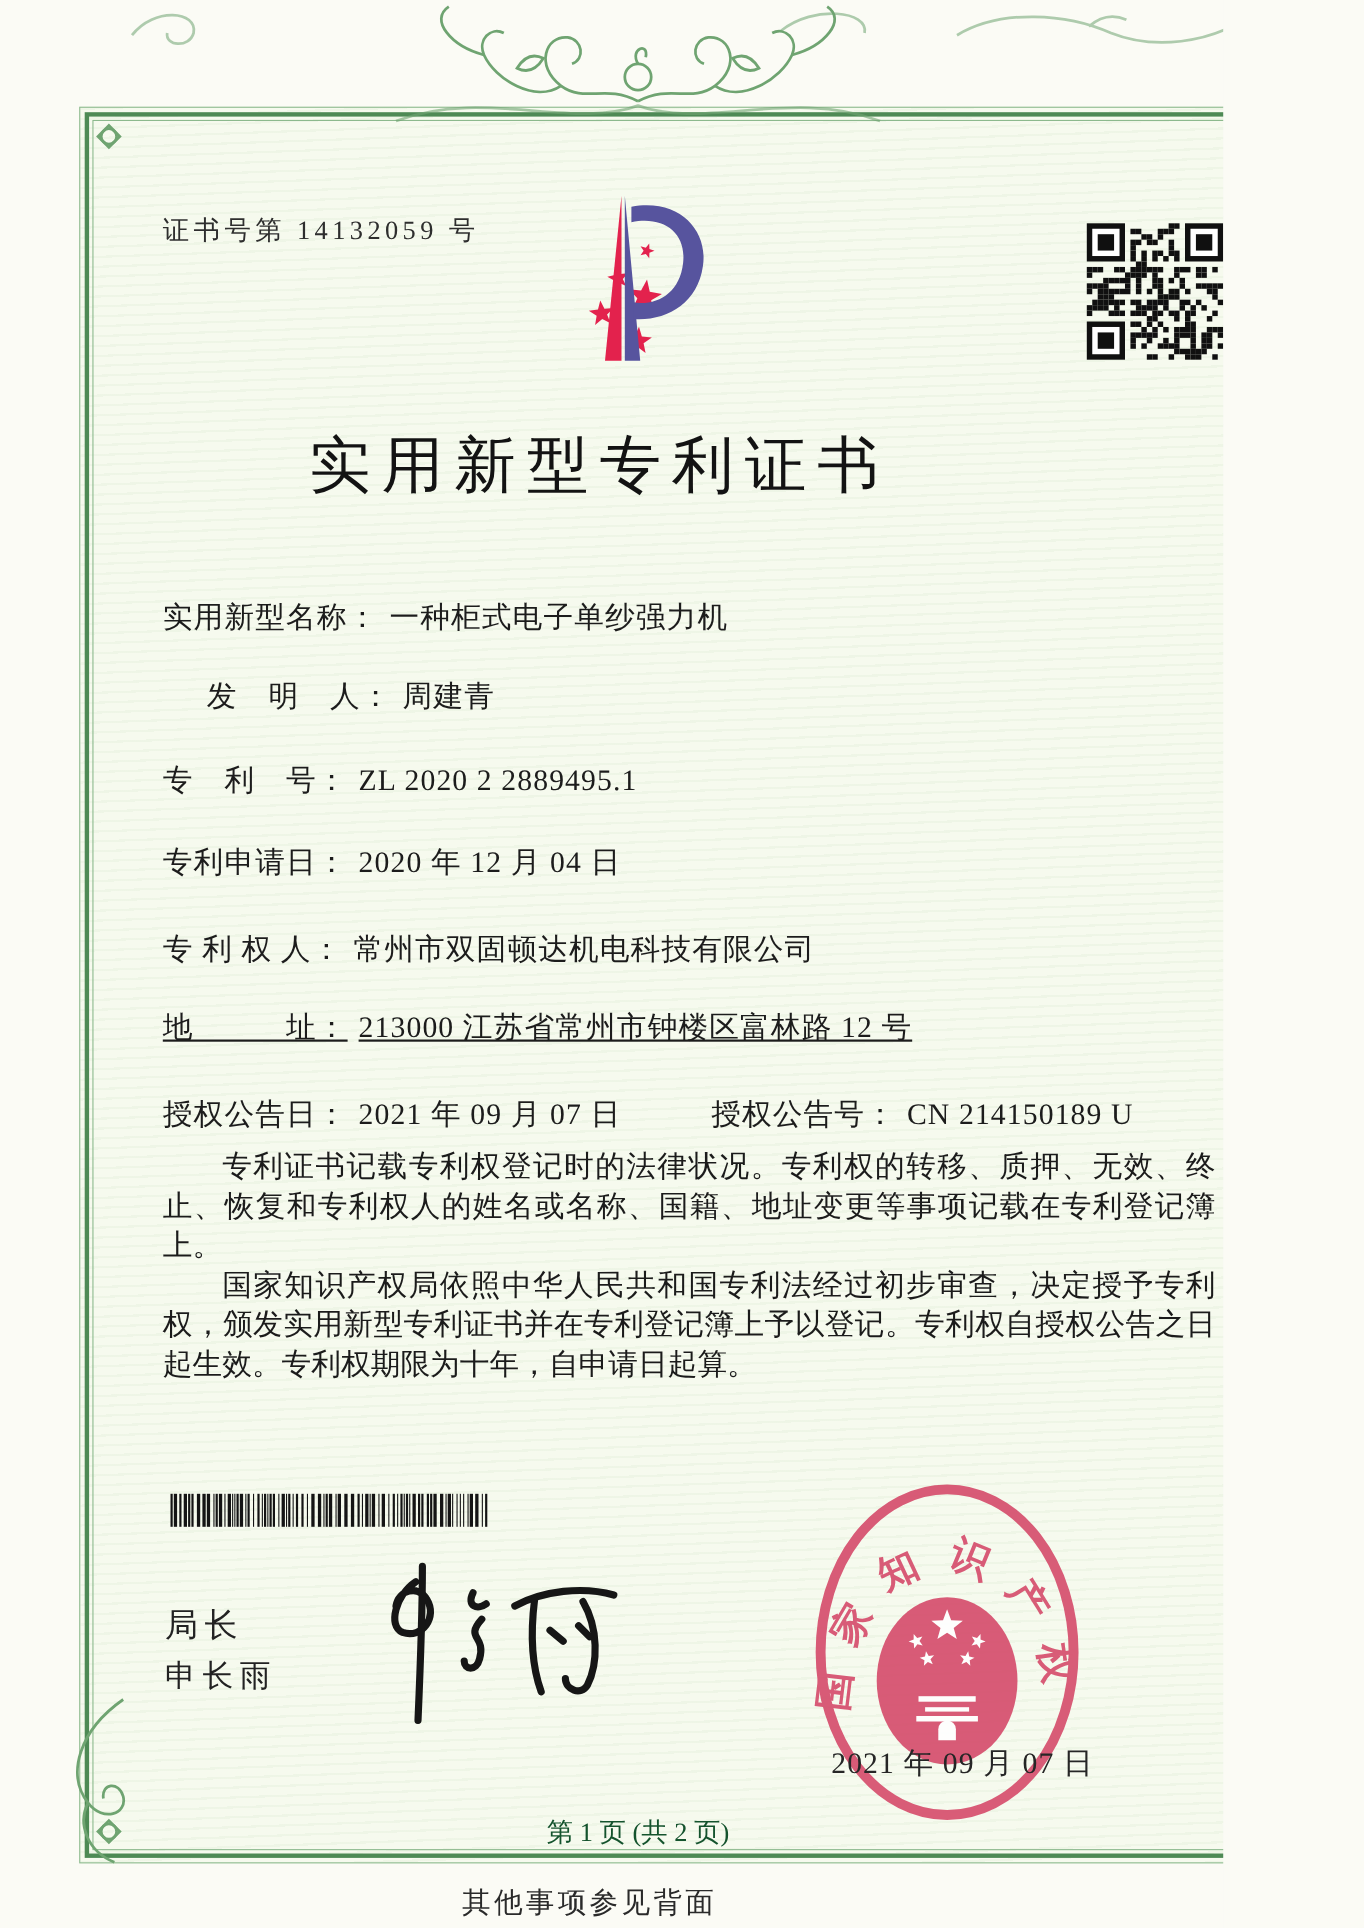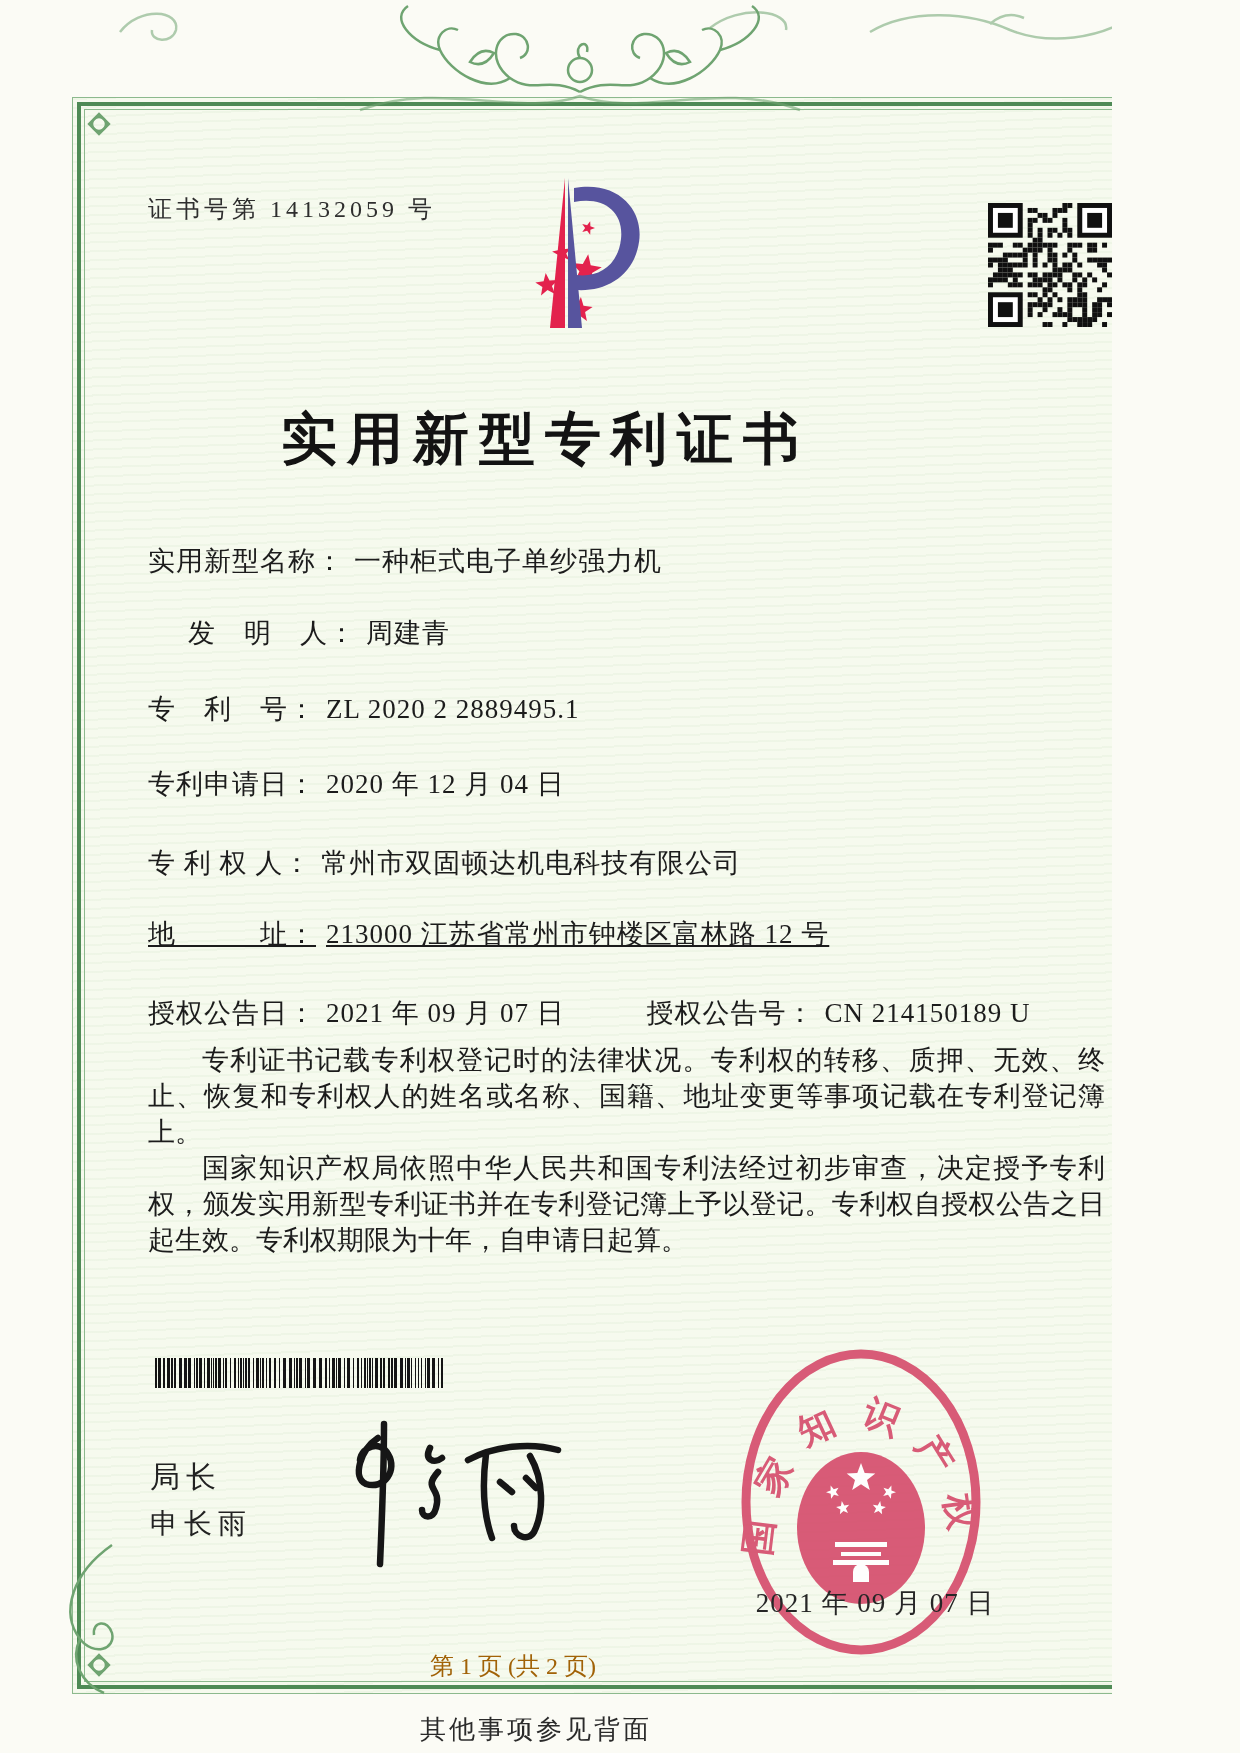--- a/index.html
+++ b/index.html
@@ -6,30 +6,30 @@
   body{width:1240px;height:1753px;background:#fbfbf5;font-family:"Liberation Serif","DejaVu Serif",serif;color:#1f1f1f;}
   #page{position:relative;width:1112px;height:1753px;overflow:hidden;background:#fbfbf5;}
   
   .frame{position:absolute;left:72px;top:97px;width:1091px;height:1595px;border:1px solid #8cb98d;background:#f6faee;}
   .frame .band{position:absolute;inset:4px;border:4px solid #4e8a55;}
   .frame .inner{position:absolute;inset:3px;border:1px solid #8cb98d;}
   .frame .texture{position:absolute;inset:0;background:repeating-linear-gradient(178deg,rgba(170,205,160,.10) 0 2px,rgba(255,255,255,0) 2px 9px);}
   .knot{position:absolute;width:26px;height:26px;}
   
   .cert-no{position:absolute;left:148px;top:193px;font-size:24px;letter-spacing:4px;color:#2e2e2e;}
-  .title{position:absolute;left:0;top:386px;width:1090px;text-align:center;font-size:56px;font-weight:700;letter-spacing:10px;color:#131313;margin-top:16px;}
+  .title{position:absolute;left:0;top:386px;width:1090px;text-align:center;font-size:56px;font-weight:400;letter-spacing:10px;color:#131313;}
   .row{position:absolute;left:148px;font-size:27px;letter-spacing:1px;white-space:nowrap;color:#1c1c1c;}
   .row .lbl{margin-right:10px;}
   .grant2{margin-left:74px;}
   .paras{position:absolute;left:148px;top:1042px;width:957px;font-size:27px;line-height:36px;text-align:justify;color:#1b1b1b;}
   .paras p{margin:0;text-indent:2em;}
   .officer-title{position:absolute;left:150px;top:1457px;font-size:30px;letter-spacing:6px;font-family:"Liberation Sans","DejaVu Sans",sans-serif;color:#222;}
   .officer-name{position:absolute;left:150px;top:1505px;font-size:28px;letter-spacing:6px;font-family:"Liberation Sans","DejaVu Sans",sans-serif;color:#222;}
   .seal-date{position:absolute;left:752px;top:1585px;width:246px;text-align:center;font-size:27px;letter-spacing:1px;color:#262626;}
-  .footer-page{position:absolute;left:430px;top:1650px;width:300px;text-align:left;font-size:24px;color:#a16207;}
+  .footer-page{position:absolute;left:430px;top:1650px;width:300px;text-align:center;font-size:24px;color:#14532d;}
   .back-note{position:absolute;left:420px;top:1712px;width:300px;font-size:26px;letter-spacing:3px;color:#2a2a2a;}
   svg{position:absolute;overflow:visible;}
   .orn{stroke:#6fa471;fill:none;stroke-width:2.5px;}
 </style>
 </head>
 <body>
 
 <div id="page">
 
   <div class="frame">

